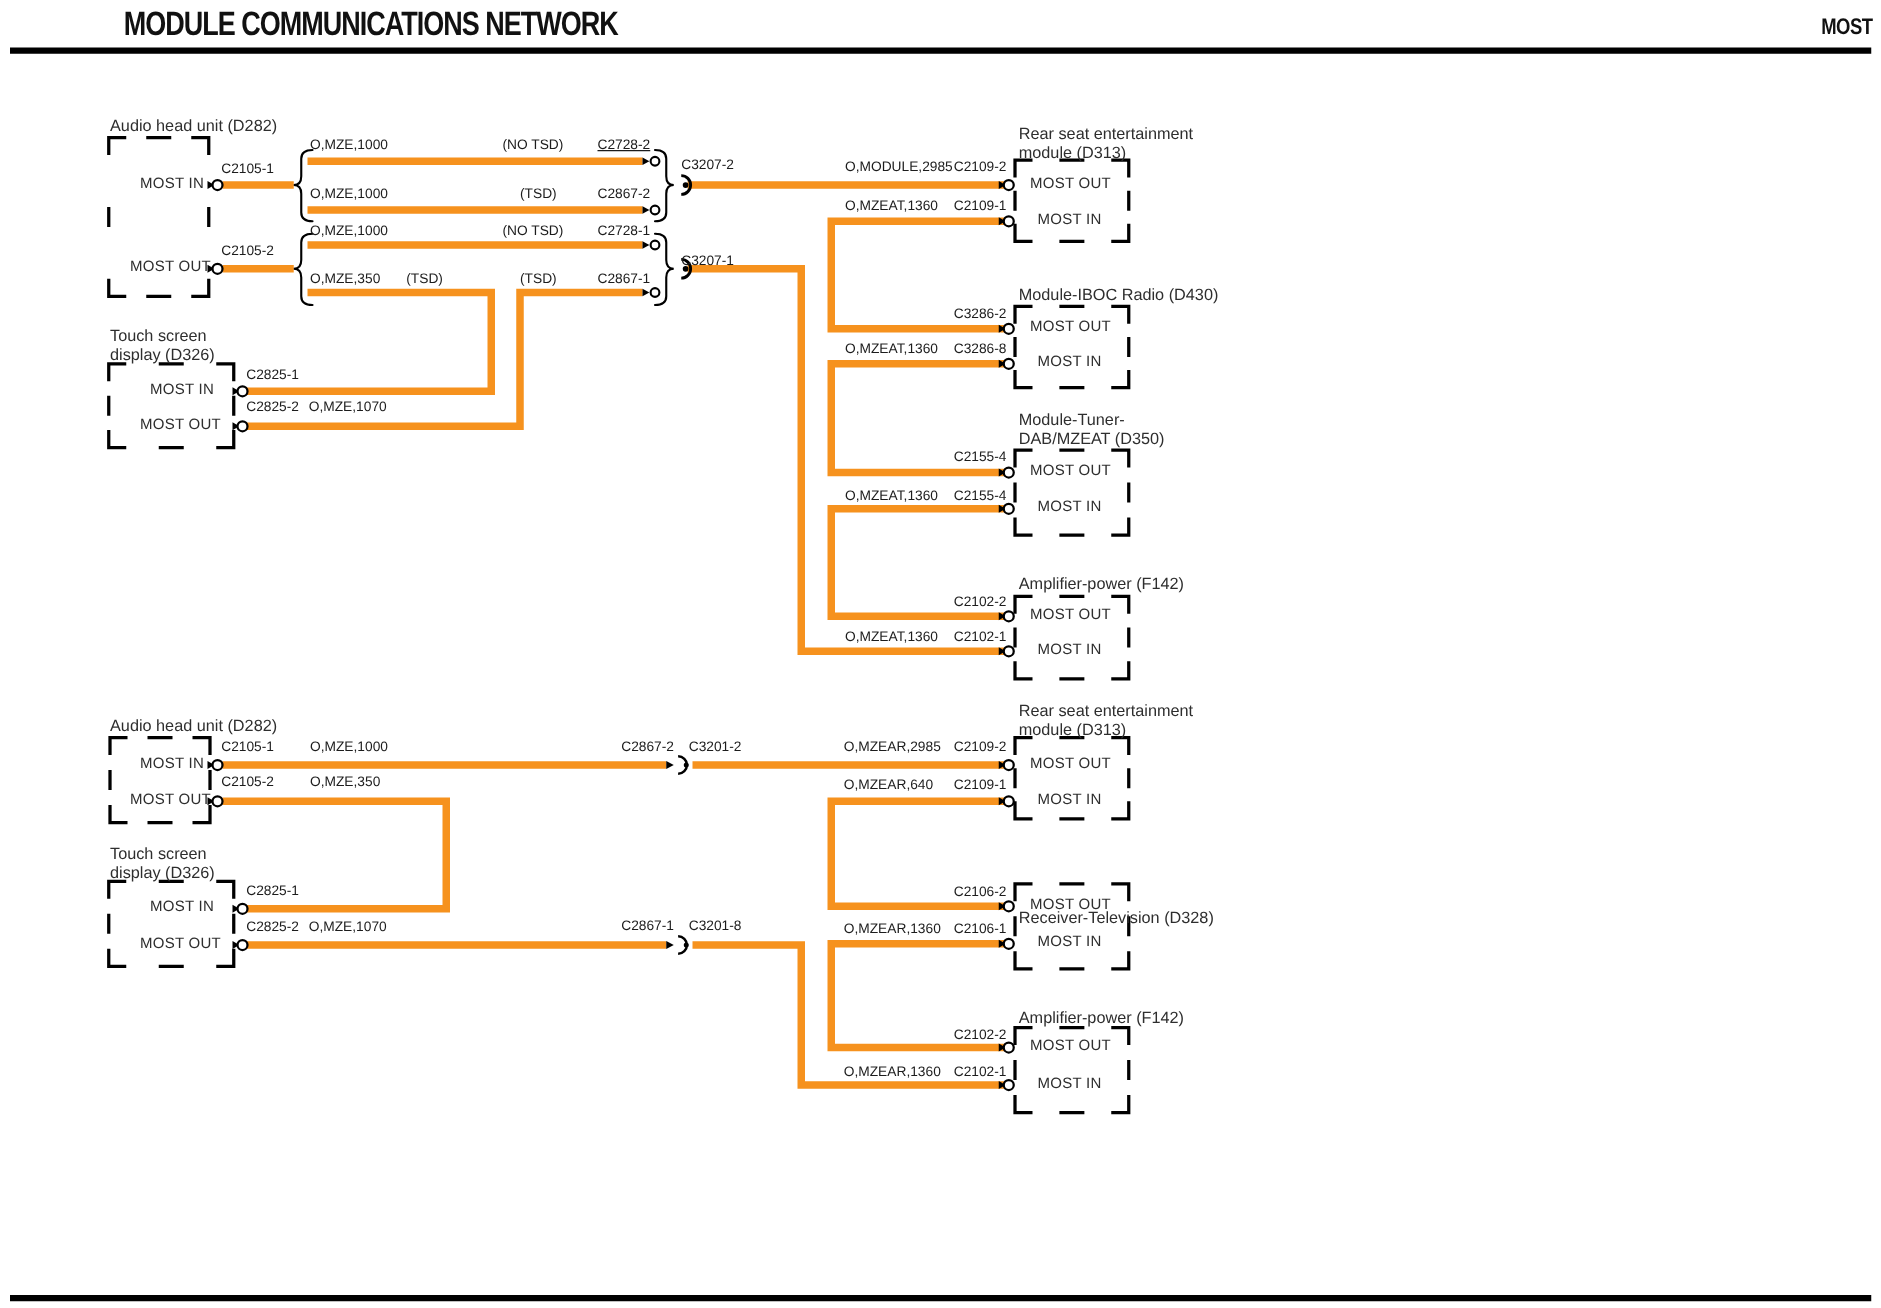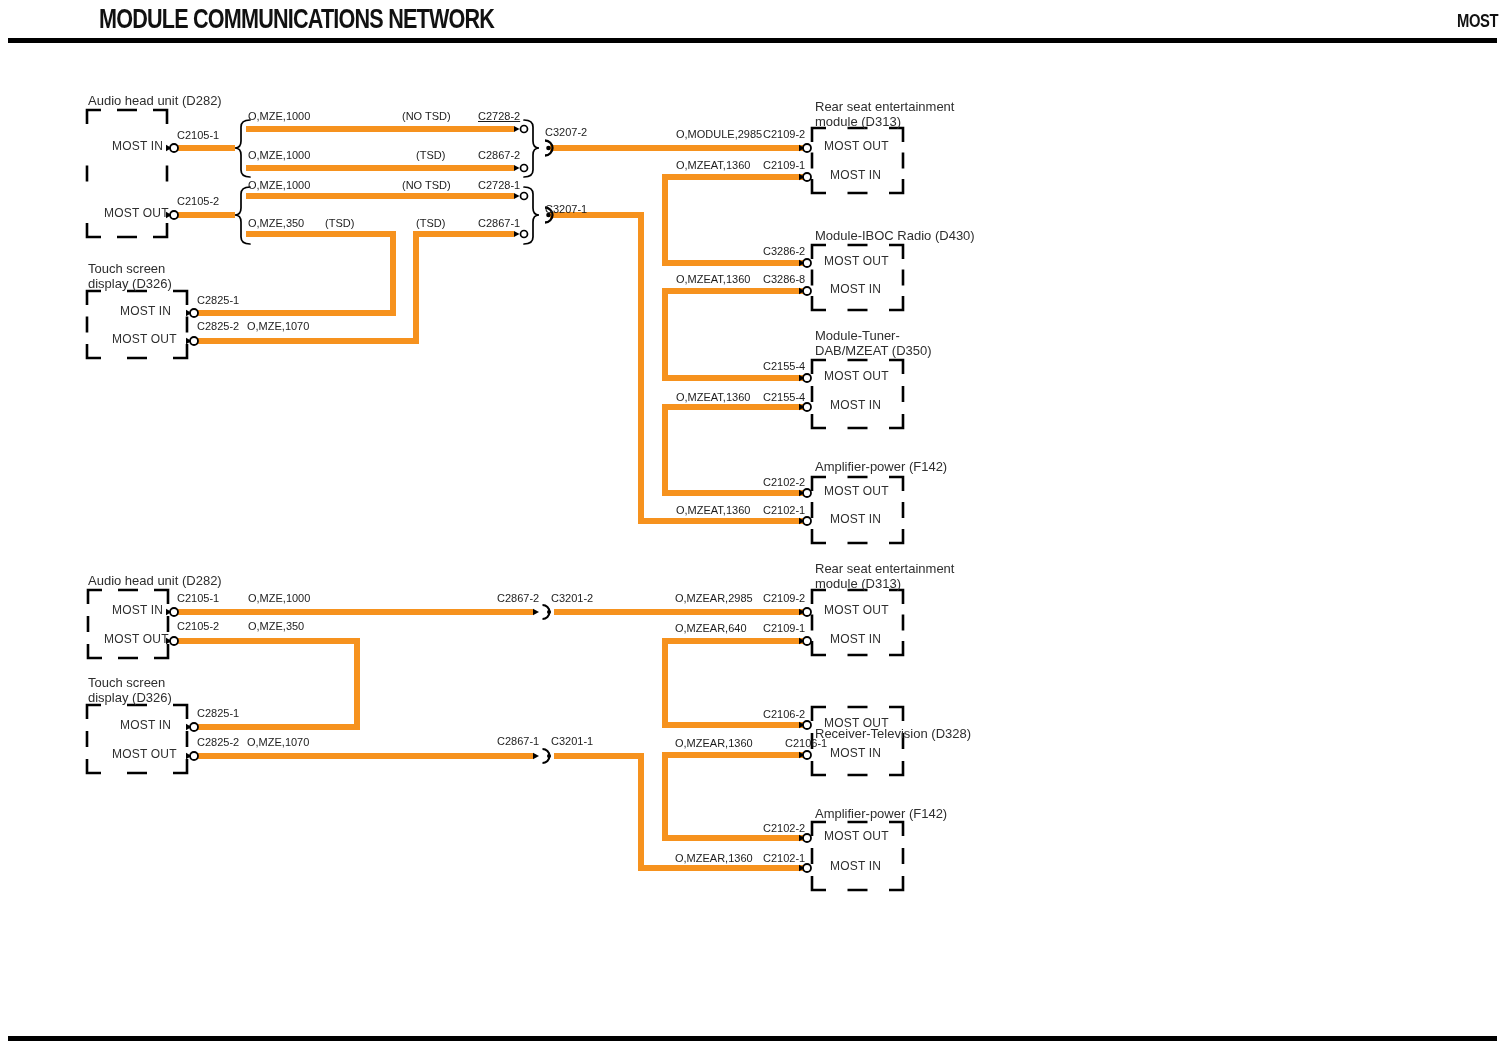--- a/index.html
+++ b/index.html
@@ -203,21 +203,21 @@
       <div class="lbl" style="left: 675px; top: 592px;">O,MZEAR,2985</div>
       <div class="lbl" style="left: 763px; top: 592px;">C2109-2</div>
       <div class="lbl" style="left: 177px; top: 620px;">C2105-2</div>
       <div class="lbl" style="left: 248px; top: 620px;">O,MZE,350</div>
       <div class="lbl" style="left: 675px; top: 622px;">O,MZEAR,640</div>
       <div class="lbl" style="left: 763px; top: 622px;">C2109-1</div>
       <div class="lbl" style="left: 197px; top: 707px;">C2825-1</div>
       <div class="lbl" style="left: 197px; top: 736px;">C2825-2</div>
       <div class="lbl" style="left: 247px; top: 736px;">O,MZE,1070</div>
       <div class="lbl" style="left: 497px; top: 735px;">C2867-1</div>
-      <div class="lbl" style="left: 551px; top: 735px;">C3201-1</div>
+      <div class="lbl" style="left: 551px; top: 735px;">C3201-8</div>
       <div class="lbl" style="left: 763px; top: 708px;">C2106-2</div>
       <div class="lbl" style="left: 675px; top: 737px;">O,MZEAR,1360</div>
-      <div class="lbl" style="left: 763px; top: 737px; margin-left: 22px;">C2106-1</div>
+      <div class="lbl" style="left: 763px; top: 737px;">C2106-1</div>
       <div class="lbl" style="left: 763px; top: 822px;">C2102-2</div>
       <div class="lbl" style="left: 675px; top: 852px;">O,MZEAR,1360</div>
       <div class="lbl" style="left: 763px; top: 852px;">C2102-1</div>
     </div>
 </div>
 
 </body></html>

